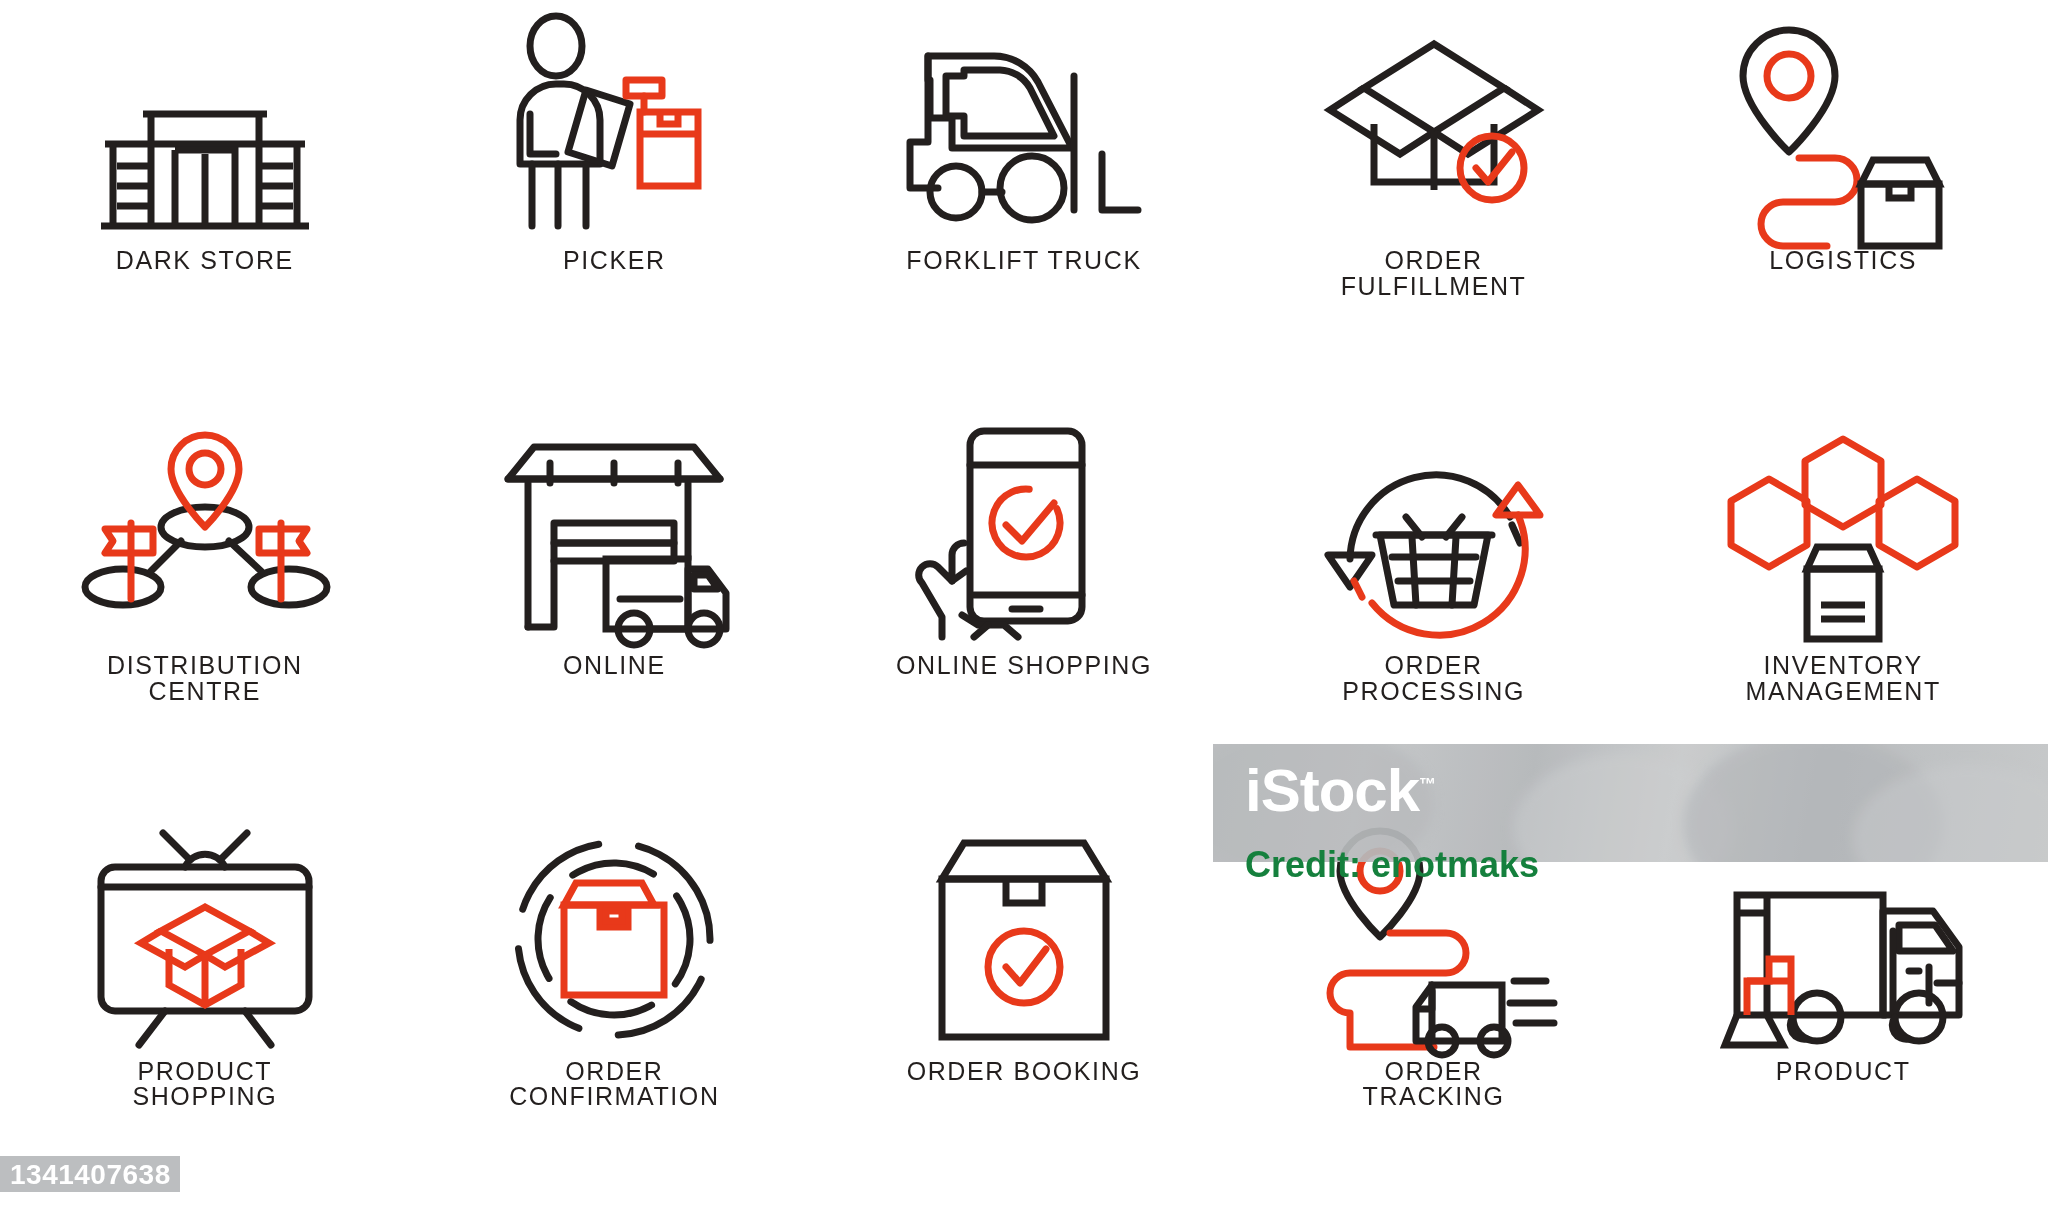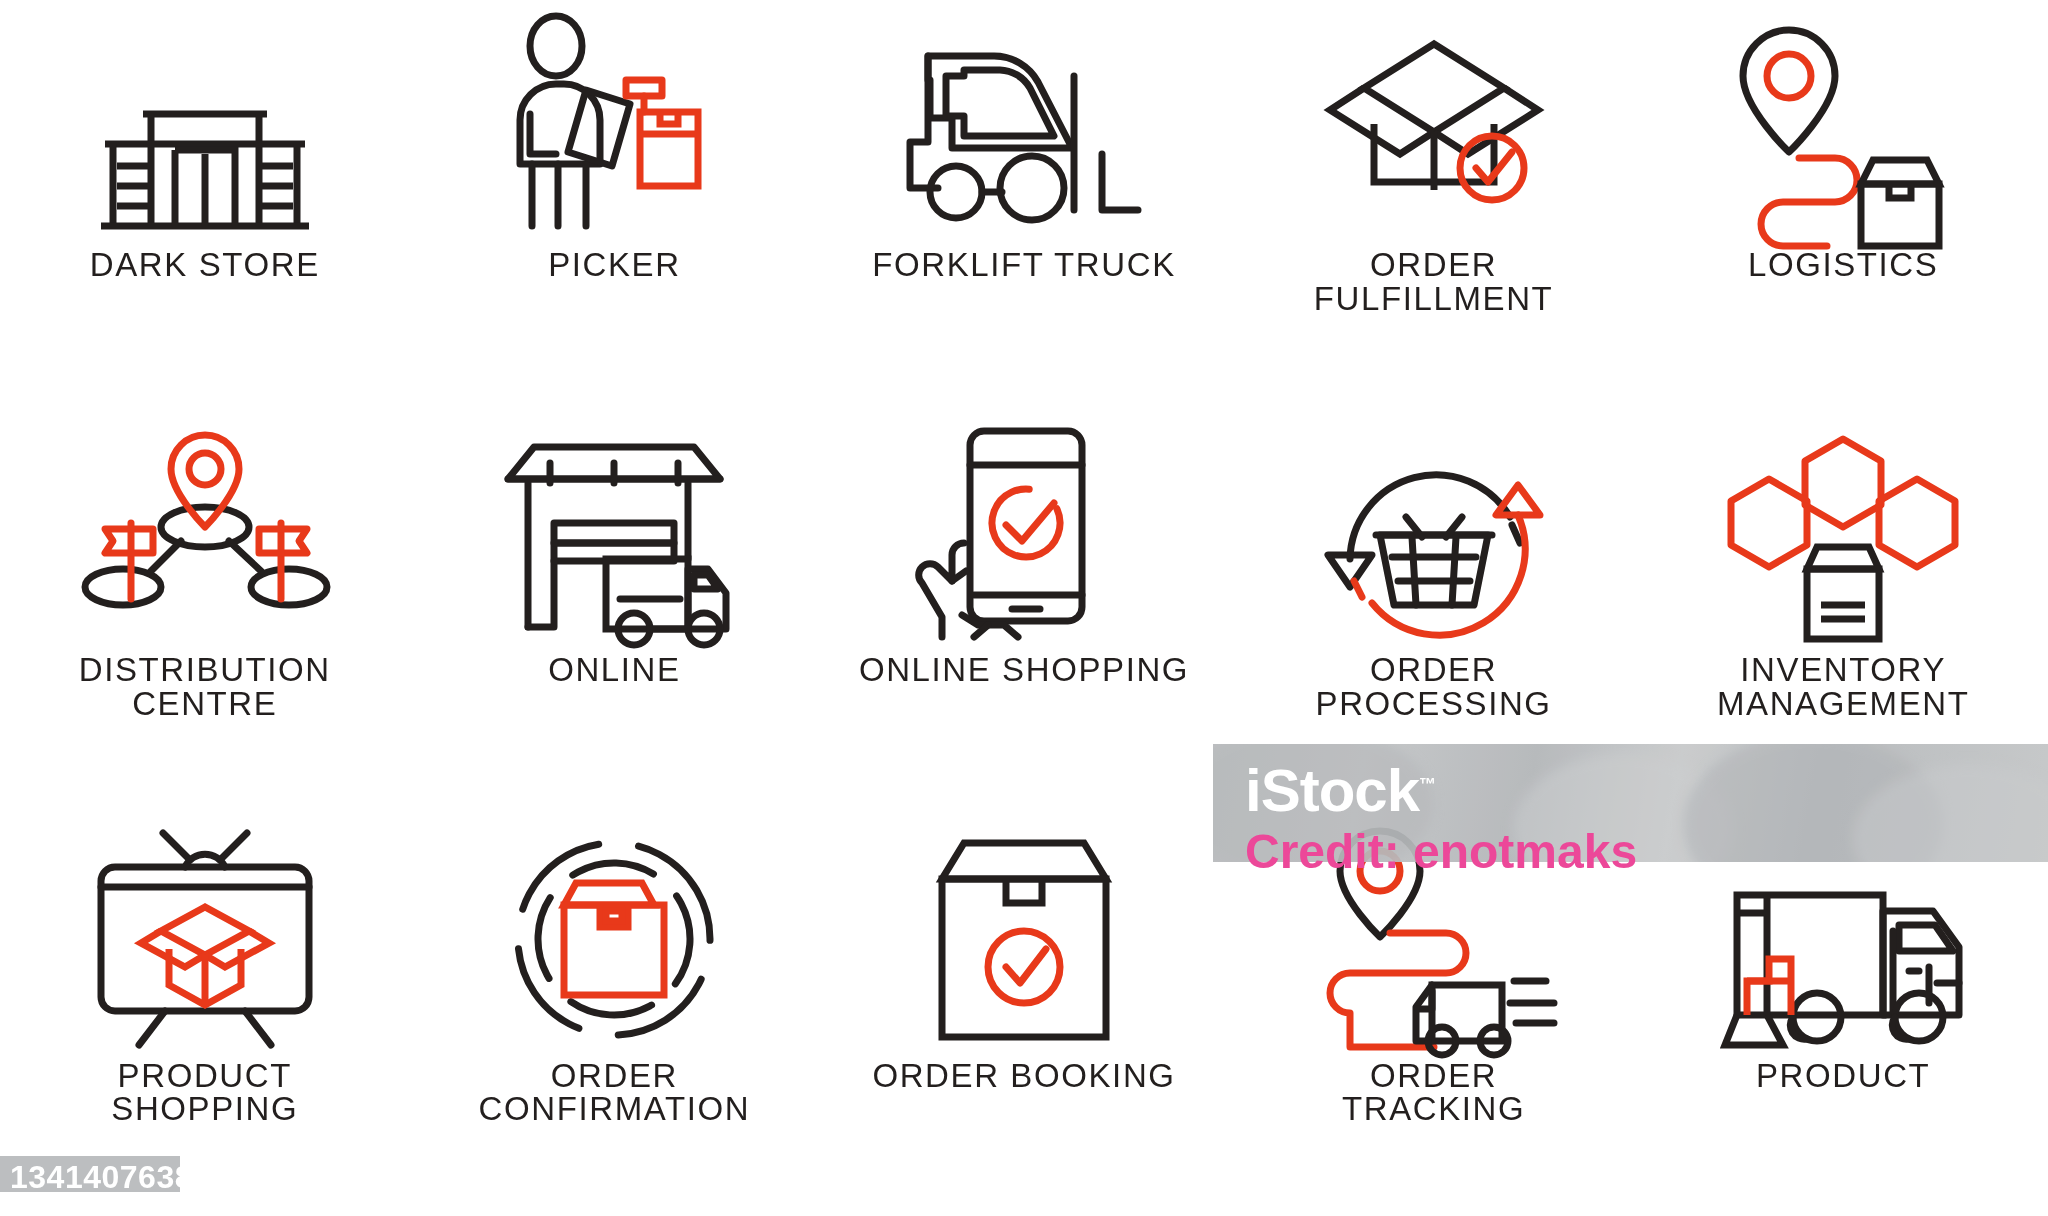--- a/index.html
+++ b/index.html
@@ -21,21 +21,21 @@
   }
   .icon-wrap{
     width:240px;height:230px;
     display:flex;align-items:center;justify-content:center;
   }
   .icon-wrap svg{display:block;width:100%;height:100%;overflow:visible;}
   .label{
     margin-top:4px;
     text-align:center;
     color:#231f1e;
-    font-size:33px;
+    font-size:25px;
     letter-spacing:1.6px;
     line-height:1.02;
     font-weight:400;
     white-space:pre-line;
   }
   
   .k{fill:none;stroke:#231f1e;stroke-width:7;stroke-linecap:round;stroke-linejoin:round;}
   .r{fill:none;stroke:#e8391a;stroke-width:7;stroke-linecap:round;stroke-linejoin:round;}
   .k2{fill:none;stroke:#231f1e;stroke-width:7;stroke-linecap:butt;stroke-linejoin:miter;}
   .r2{fill:none;stroke:#e8391a;stroke-width:7;stroke-linecap:butt;stroke-linejoin:miter;}
@@ -46,30 +46,30 @@
     background:linear-gradient(100deg,#b9bcbe 0%,#c2c4c5 18%,#b2b5b8 38%,#c7c9ca 55%,#b6b9bb 72%,#c3c5c6 100%);
     opacity:.93;overflow:hidden;
   }
   #wm-band .sheen{position:absolute;border-radius:50%;filter:blur(6px);opacity:.5;}
   #wm-logo{
     position:absolute;left:1245px;top:756px;
     color:#ffffff;font-size:60px;font-weight:bold;letter-spacing:-1px;
   }
   #wm-logo .tm{font-size:17px;vertical-align:super;font-weight:bold;letter-spacing:0;}
   #wm-credit{
-    position:absolute;left:1245px;top:824px;
-    color:#ec4899;font-size:48px;font-weight:bold;
+    position:absolute;left:1245px;top:844px;
+    color:#15803d;font-size:36px;font-weight:bold;
   }
   #wm-id-band{
     position:absolute;left:0;top:1156px;width:180px;height:36px;
     background:#b6b9bb;opacity:.92;
   }
   #wm-id{
     position:absolute;left:10px;top:1159px;
-    color:#ffffff;font-size:32px;font-weight:bold;letter-spacing:.5px;
+    color:#ffffff;font-size:28px;font-weight:bold;letter-spacing:.5px;
   }
 </style>
 </head>
 <body>
 
 <div id="grid">
 
   <div class="cell">
     <div class="icon-wrap">
       <svg viewBox="0 0 240 230" aria-hidden="true">

